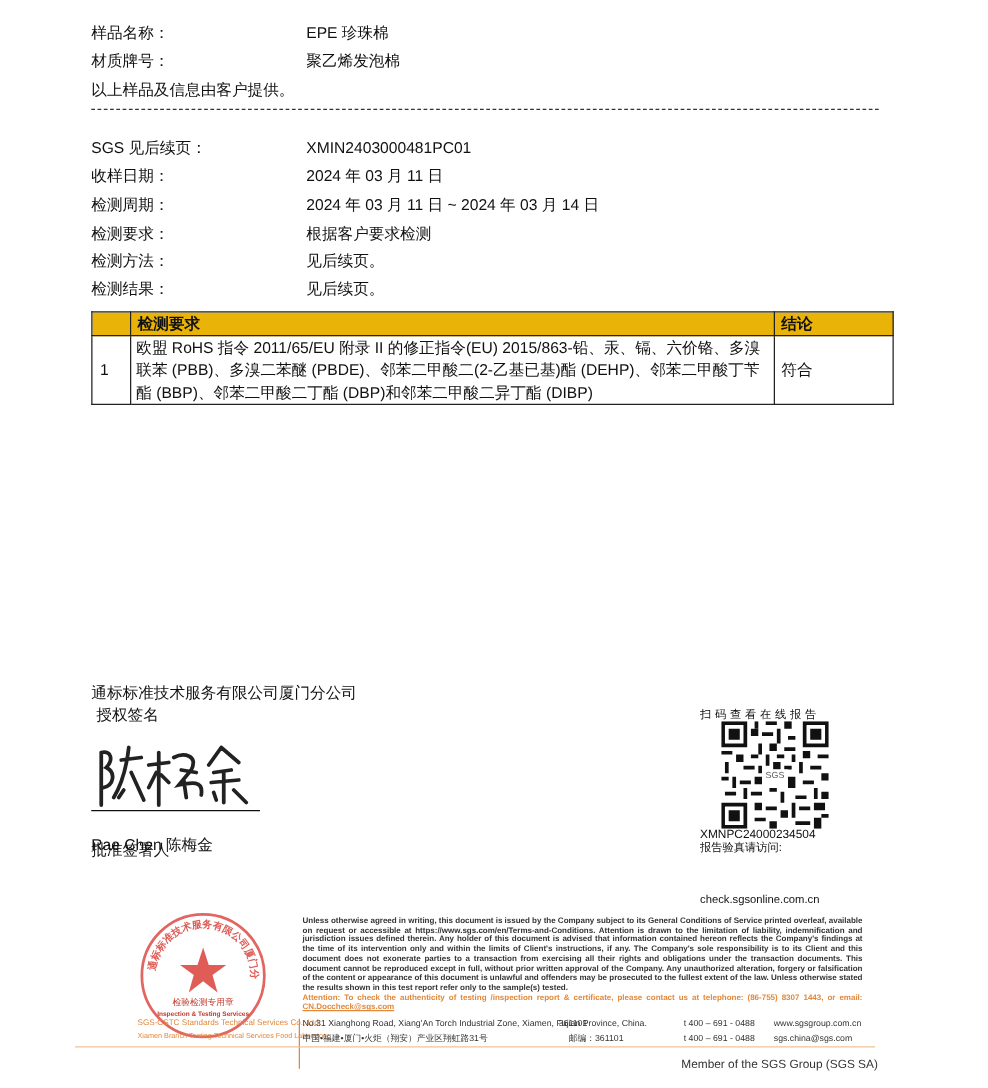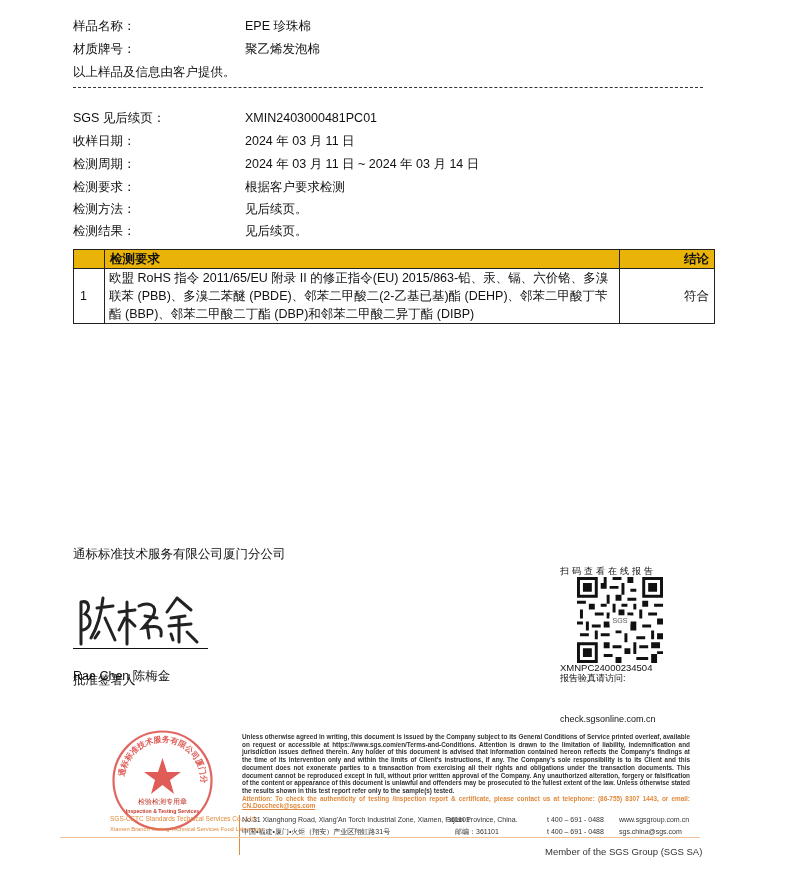--- a/index.html
+++ b/index.html
@@ -4,21 +4,21 @@
 <style>
   html,body{margin:0;padding:0;background:#fff;}
   body{width:790px;height:870px;position:relative;overflow:hidden;font-family:"Liberation Sans","DejaVu Sans",sans-serif;color:#111;}
   .row{position:absolute;left:73px;font-size:12.5px;line-height:16px;}
   .row .lbl{position:absolute;left:0;white-space:nowrap;}
   .row .val{position:absolute;left:172px;white-space:nowrap;}
   .dash{position:absolute;left:73px;top:87px;width:630px;height:0;border-top:1px dashed #333;}
   table.req{position:absolute;left:73px;top:249px;width:642px;border-collapse:collapse;font-size:12.5px;}
   table.req td,table.req th{border:1px solid #222;padding:0 5px;line-height:18px;}
   table.req th{background:#eab308;font-weight:bold;text-align:left;height:17px;}
-  table.req th.c{text-align:right;}
+  table.req th.c{text-align:left;}
   .stamp-block{position:absolute;left:73px;top:545px;font-size:12.5px;line-height:18px;}
   .sig{position:absolute;left:73px;top:588px;width:140px;height:62px;}
   .sigline{position:absolute;left:73px;top:648px;width:135px;border-top:1.5px solid #111;}
   .qr{position:absolute;left:577px;top:577px;width:86px;height:86px;background:#fff;}
   .qr-cap{position:absolute;left:560px;width:130px;font-size:9px;line-height:11px;}
   .legal{position:absolute;left:242px;top:733px;width:448px;font-size:6.4px;line-height:7.7px;font-weight:bold;color:#333;text-align:justify;}
   .legal .att{color:#e0893c;}
   .legal a{color:#333;}
   .addr{position:absolute;left:242px;font-size:7px;line-height:10px;color:#333;white-space:nowrap;}
   .vline{position:absolute;left:239px;top:815px;height:40px;border-left:1.5px solid #e0893c;}
@@ -69,27 +69,28 @@
 <table class="req">
   <tbody>
       <tr>
     <th style="width:20px"></th>
     <th>检测要求</th>
     <th class="c" style="width:84px">结论</th>
   </tr>
   <tr>
     <td style="text-align:left;padding-left:6px">1</td>
     <td style="padding:0 4px">欧盟 RoHS 指令 2011/65/EU 附录 II 的修正指令(EU) 2015/863-铅、汞、镉、六价铬、多溴联苯 (PBB)、多溴二苯醚 (PBDE)、邻苯二甲酸二(2-乙基已基)酯 (DEHP)、邻苯二甲酸丁苄酯 (BBP)、邻苯二甲酸二丁酯 (DBP)和邻苯二甲酸二异丁酯 (DIBP)</td>
-    <td style="text-align:right">符合</td>
+    <td style="text-align:left">符合</td>
   </tr>
 </tbody>
   </table>
 
 <div class="stamp-block">
   <div>通标标准技术服务有限公司厦门分公司</div>
+  <div style="padding-left:4px">授权签名</div>
 </div>
 <svg class="sig" viewBox="0 0 140 62">
   <g fill="none" stroke="#222" stroke-width="3" stroke-linecap="round">
     <path d="M8 14 L8 56 M8 14 C16 12 18 20 12 26 C20 30 18 40 10 42"></path>
     <path d="M24 20 L40 18 M30 10 C28 28 24 40 18 50 M32 30 L42 52 M26 44 L22 50"></path>
     <path d="M54 14 L54 56 M46 24 L62 22 M52 30 L46 42 M56 32 L62 38"></path>
     <path d="M66 18 C74 14 86 16 80 28 L70 40 C80 38 90 36 88 48 M72 28 L84 30 M74 36 L76 50"></path>
     <path d="M104 10 L94 24 M104 10 L118 22 M98 30 L112 28 M96 38 L118 36 M106 30 L106 54 M98 46 L100 52 M114 44 L124 54"></path>
   </g>
 </svg>

